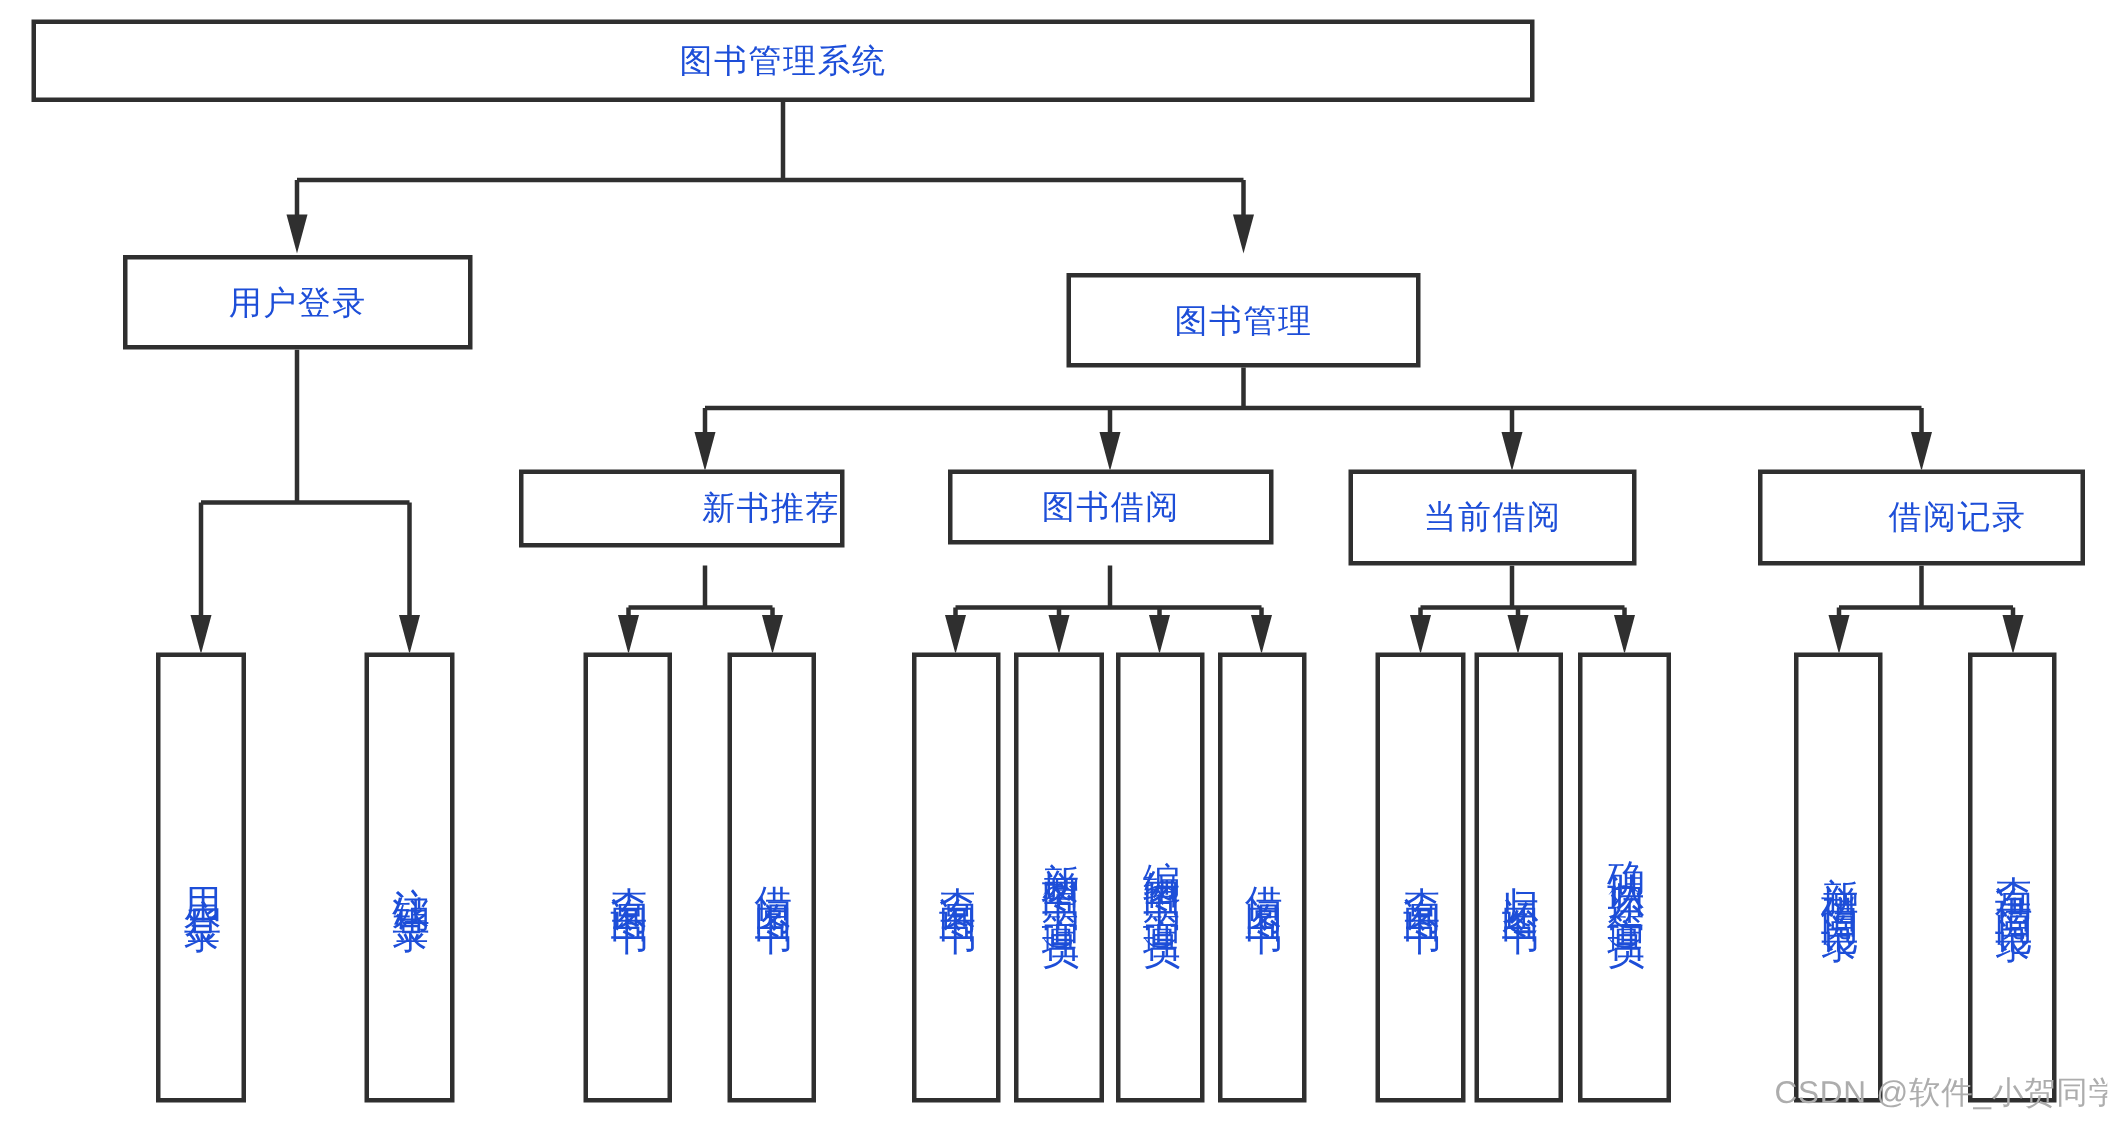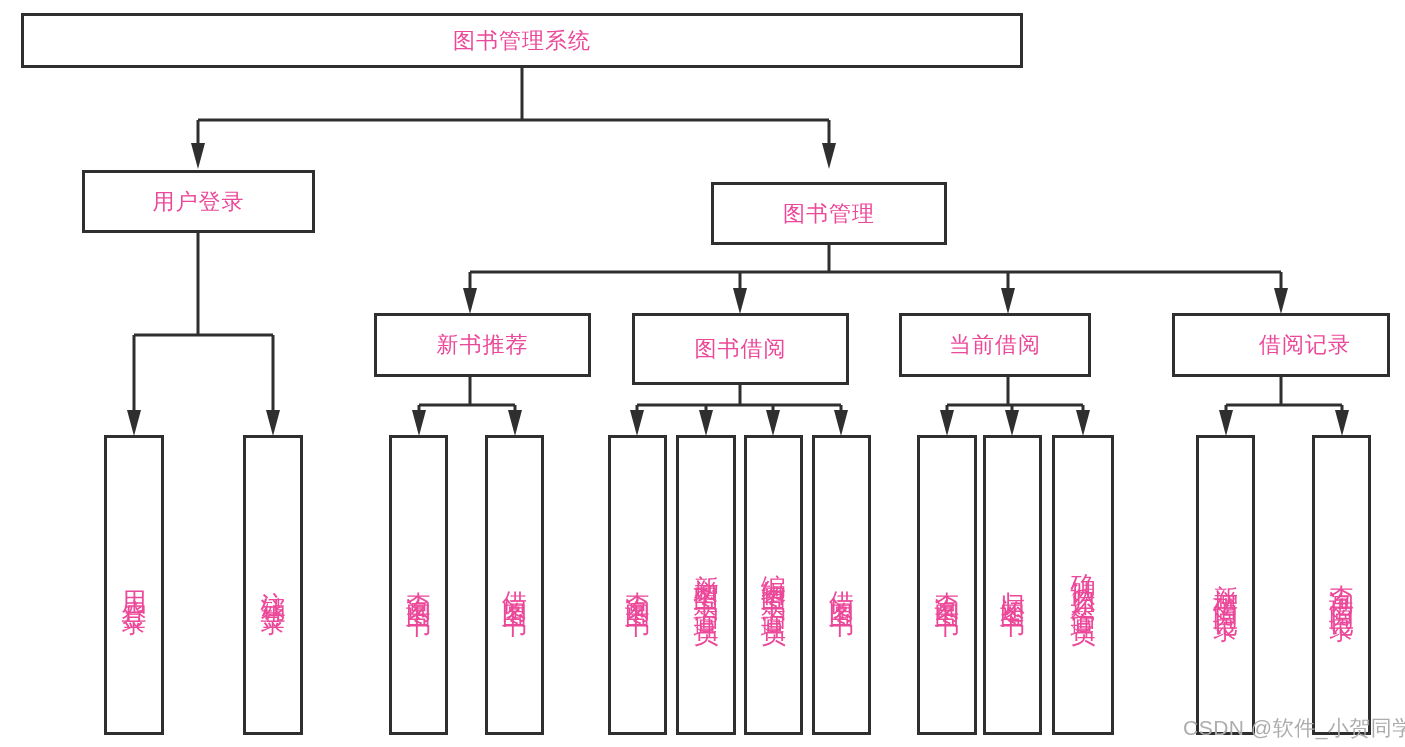--- a/index.html
+++ b/index.html
@@ -19,21 +19,21 @@
     position: absolute;
     left: 0;
     top: 0;
     z-index: 1;
   }
   .node {
     position: absolute;
     box-sizing: border-box;
     border: 3px solid #2f2f2f;
     background: #ffffff;
-    color: #ec4899;
+    color: #1d4ed8;
     display: flex;
     align-items: center;
     justify-content: center;
     z-index: 2;
   }
   .node.h {
     font-size: 22px;
     letter-spacing: 1px;
     white-space: nowrap;
   }
@@ -114,24 +114,24 @@
     <span>图书管理系统</span>
   </div>
 
   <div class="node h" style="left:82px; top:170px; width:233px; height:63px;">
     <span>用户登录</span>
   </div>
   <div class="node h" style="left:711px; top:182px; width:236px; height:63px;">
     <span>图书管理</span>
   </div>
 
-  <div class="node h" style="left:374px; top:313px; width:217px; height:64px;">
+  <div class="node h" style="left:346px; top:313px; width:217px; height:52px;justify-content:flex-end;">
     <span>新书推荐</span>
   </div>
-  <div class="node h" style="left:632px; top:313px; width:217px; height:72px;">
+  <div class="node h" style="left:632px; top:313px; width:217px; height:50px;">
     <span>图书借阅</span>
   </div>
   <div class="node h" style="left:899px; top:313px; width:192px; height:64px;">
     <span>当前借阅</span>
   </div>
   <div class="node h" style="left:1172px; top:313px; width:218px; height:64px;padding-left:48px;">
     <span>借阅记录</span>
   </div>
 
   <div class="node leaf" style="left:104px; top:435px; width:60px; height:300px;">

